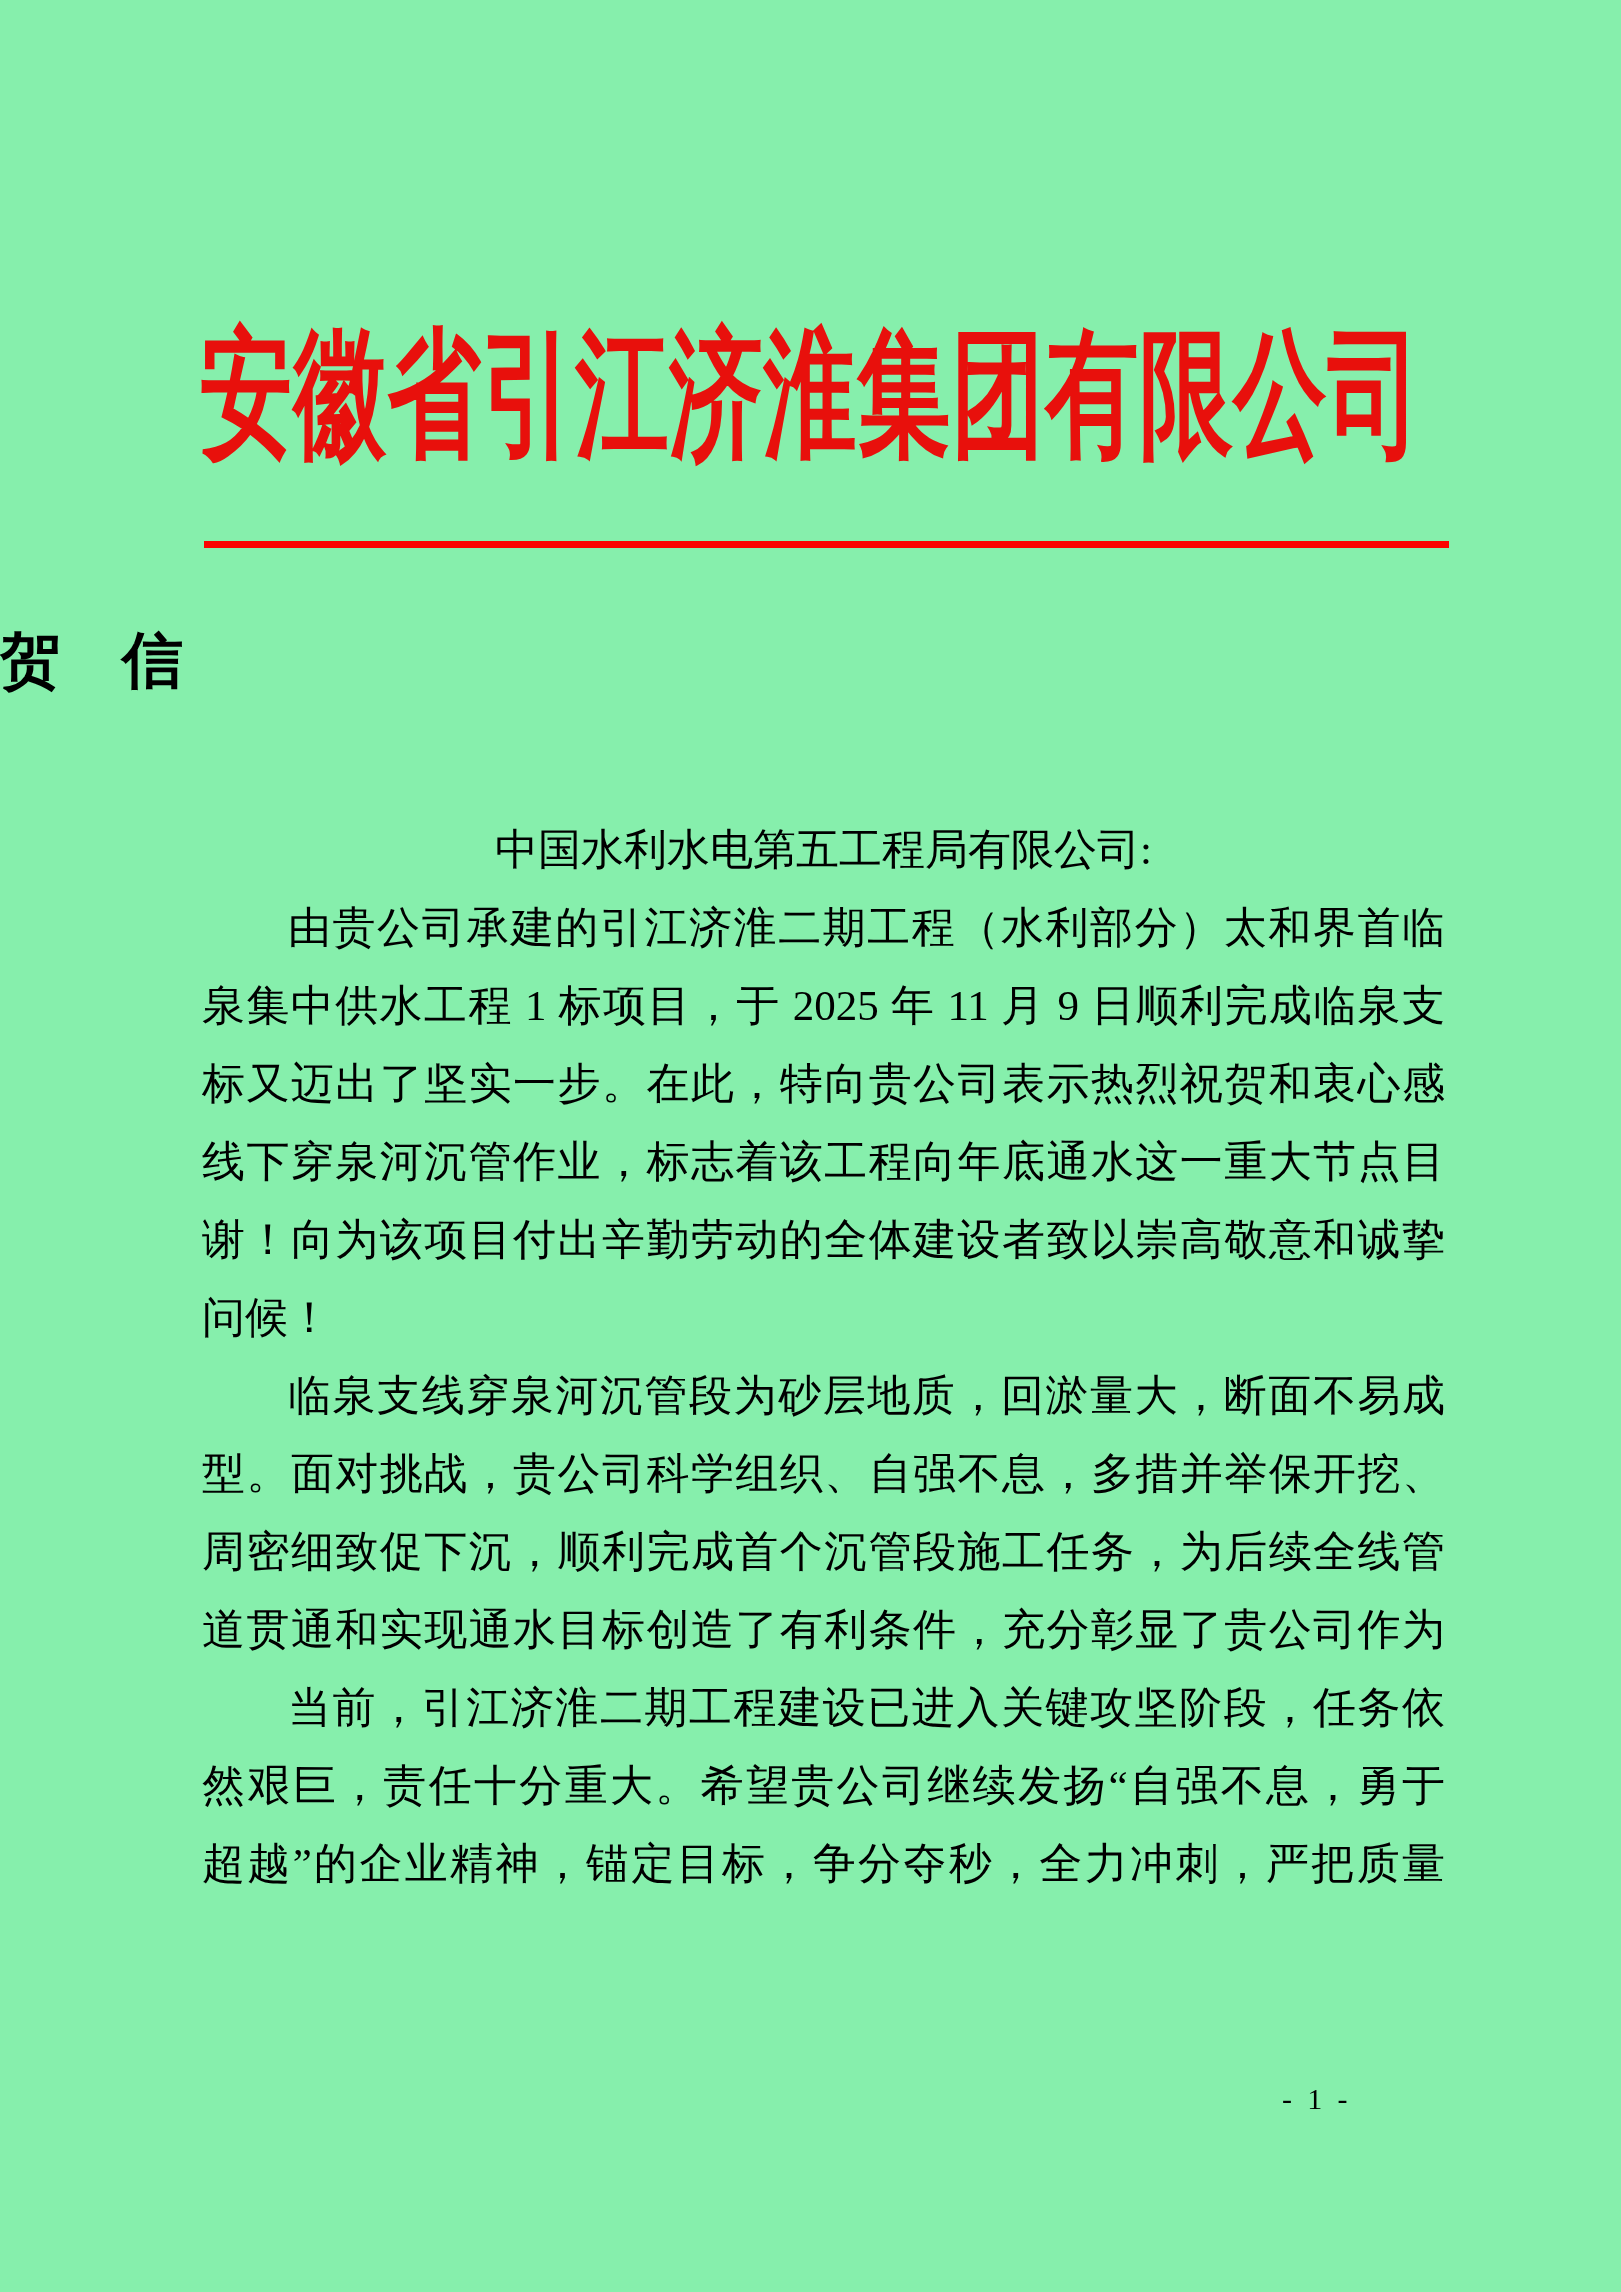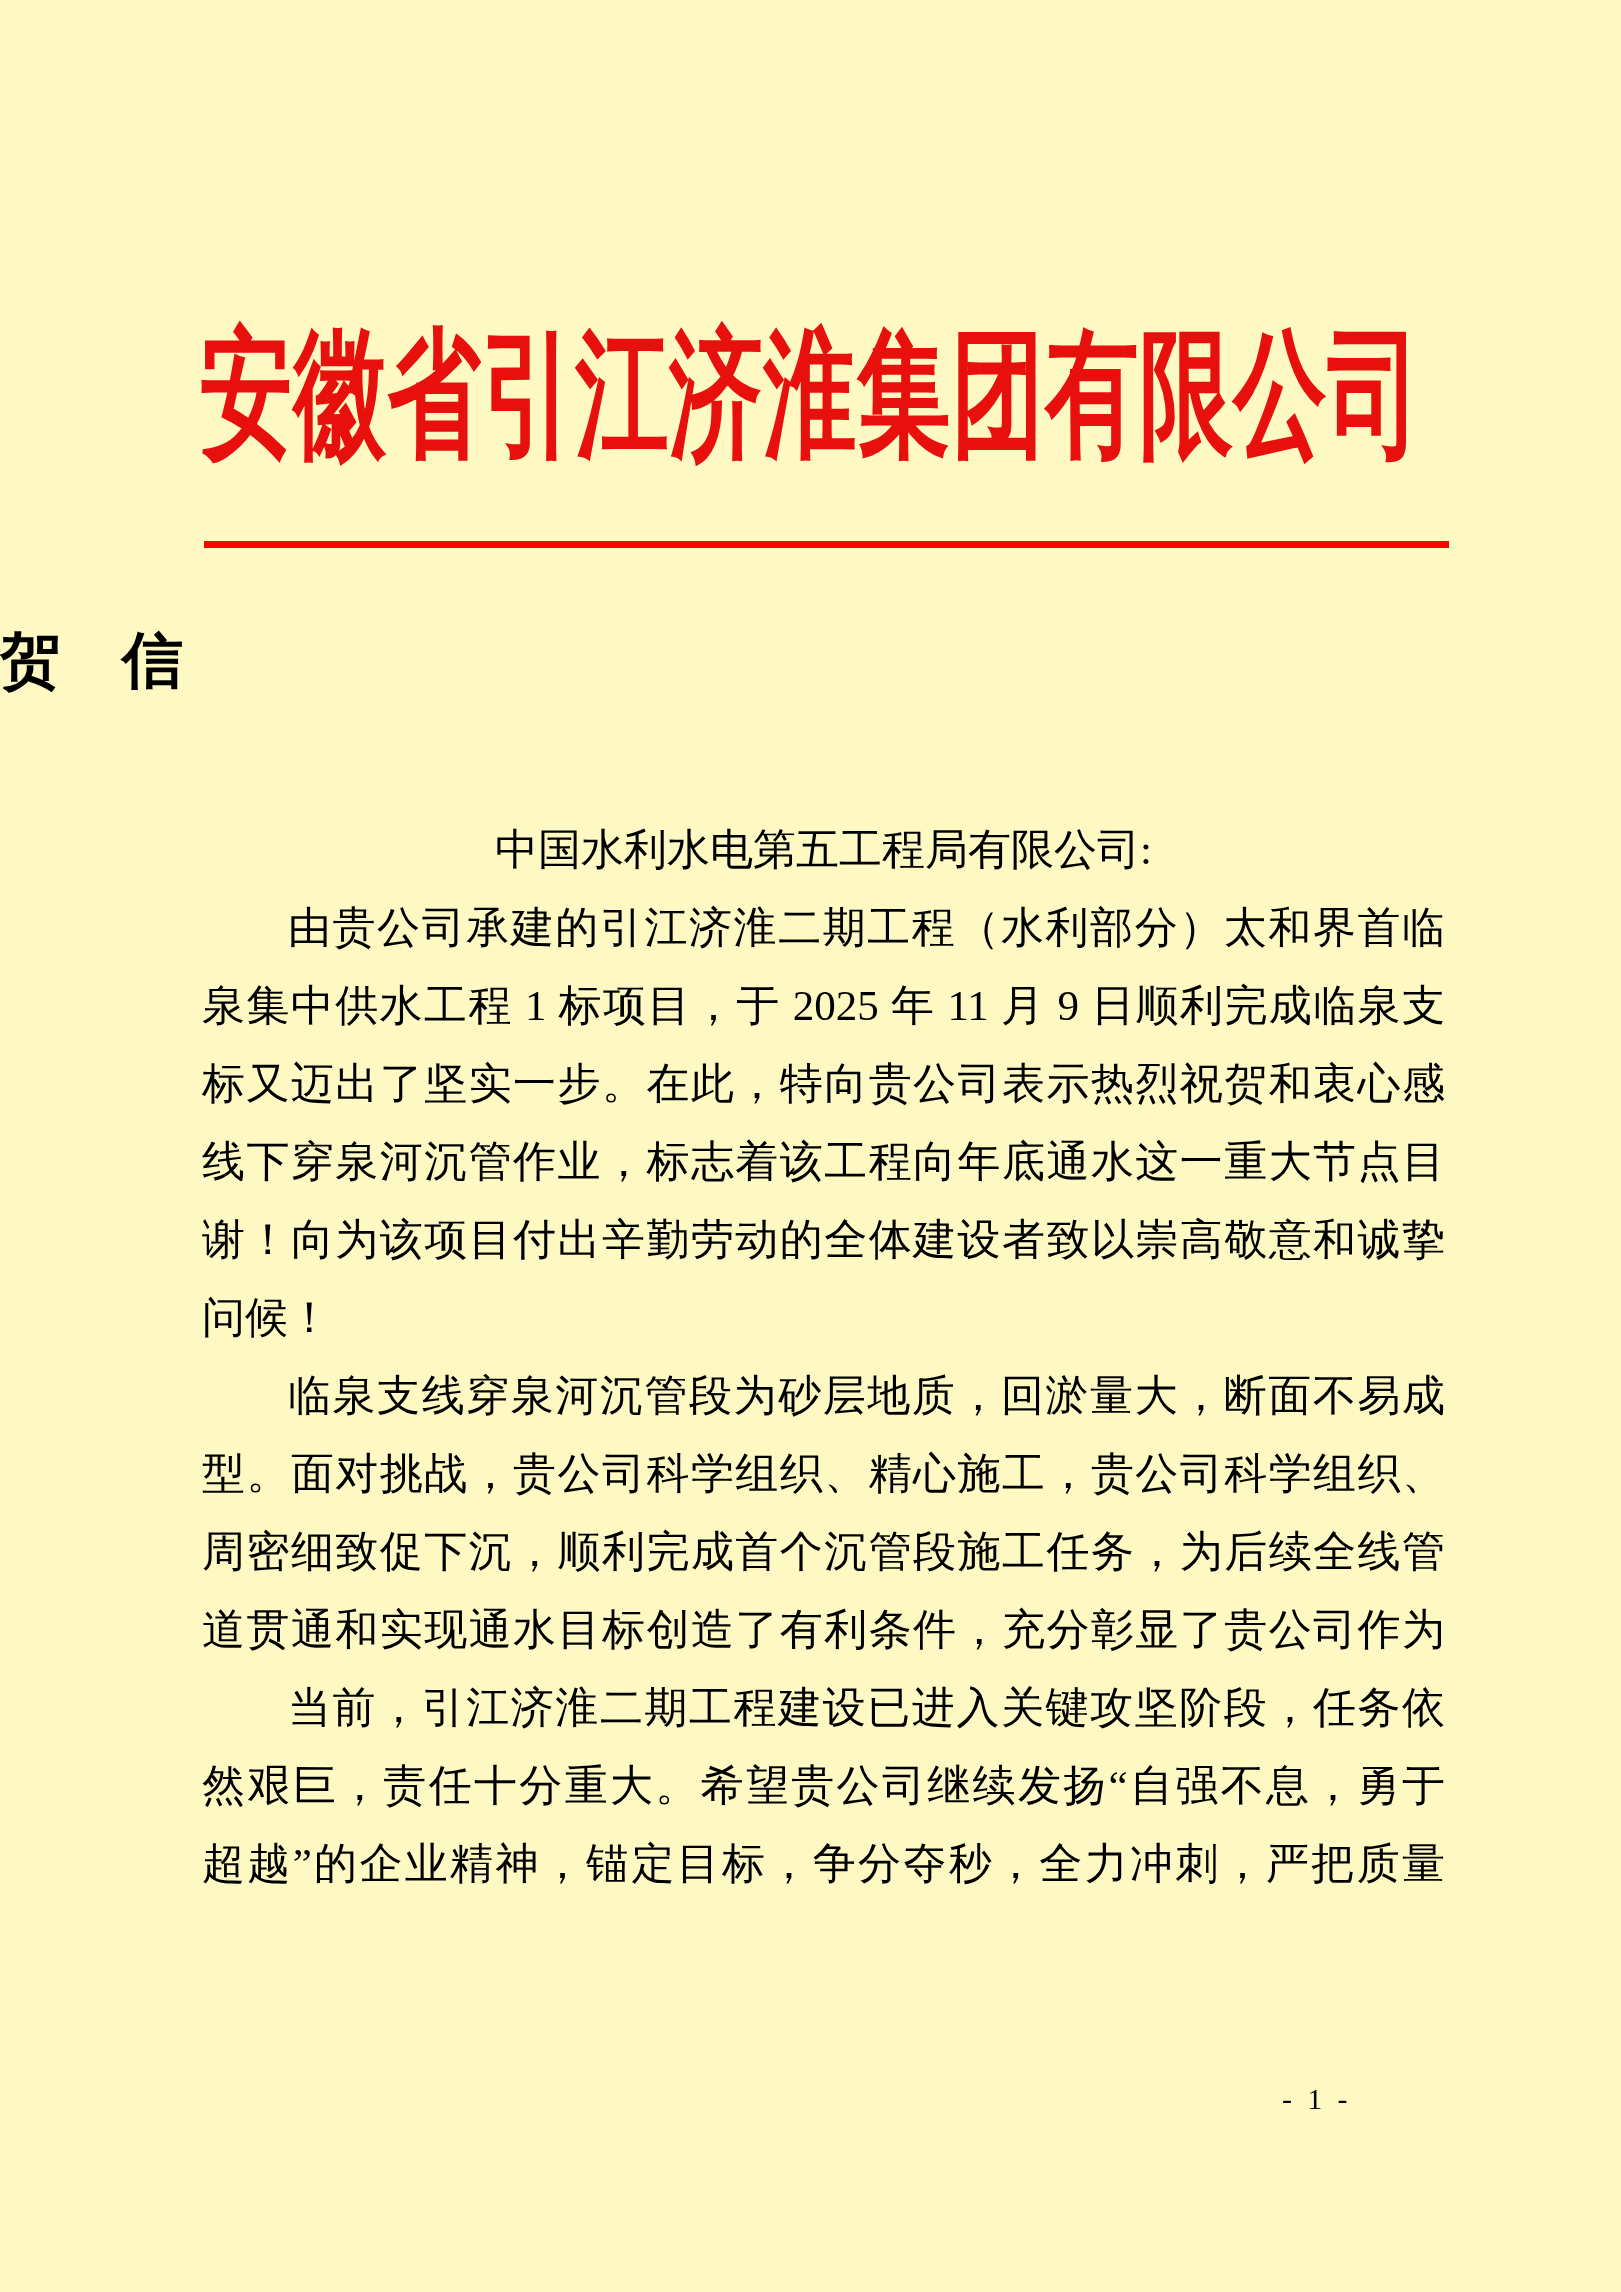--- a/index.html
+++ b/index.html
@@ -87,39 +87,39 @@
     left: 1282px;
     font-size: 30px;
     letter-spacing: 3.9px;
     color: #000000;
     white-space: pre;
   }
 </style>
 </head>
 <body>
 
-<div class="page" style="background: #fef9c3;">
+<div class="page" style="background: #86efac;">
 
   <div class="letterhead" style="color: rgb(232, 16, 12);">安徽省引江济淮集团有限公司</div>
 
   <div class="letterhead-rule" style="background: rgb(251, 4, 0);"></div>
 
   <div class="letter-title">贺　信</div>
 
   <div class="body-text">
     <div class="salutation">中国水利水电第五工程局有限公司:</div>
     <div>
         <div class="body-line indent">由贵公司承建的引江济淮二期工程（水利部分）太和界首临</div>
         <div class="body-line">泉集中供水工程 1 标项目，于 2025 年 11 月 9 日顺利完成临泉支</div>
         <div class="body-line">标又迈出了坚实一步。在此，特向贵公司表示热烈祝贺和衷心感</div>
         <div class="body-line">线下穿泉河沉管作业，标志着该工程向年底通水这一重大节点目</div>
         <div class="body-line">谢！向为该项目付出辛勤劳动的全体建设者致以崇高敬意和诚挚</div>
         <div class="body-line no-stretch">问候！</div>
         <div class="body-line indent">临泉支线穿泉河沉管段为砂层地质，回淤量大，断面不易成</div>
-        <div class="body-line">型。面对挑战，贵公司科学组织、精心施工，贵公司科学组织、</div>
+        <div class="body-line">型。面对挑战，贵公司科学组织、自强不息，多措并举保开挖、</div>
         <div class="body-line">周密细致促下沉，顺利完成首个沉管段施工任务，为后续全线管</div>
         <div class="body-line">道贯通和实现通水目标创造了有利条件，充分彰显了贵公司作为</div>
         <div class="body-line indent">当前，引江济淮二期工程建设已进入关键攻坚阶段，任务依</div>
         <div class="body-line">然艰巨，责任十分重大。希望贵公司继续发扬“自强不息，勇于</div>
         <div class="body-line">超越”的企业精神，锚定目标，争分夺秒，全力冲刺，严把质量</div>
       </div>
   </div>
 
   <div class="page-number">- 1 -</div>
 

